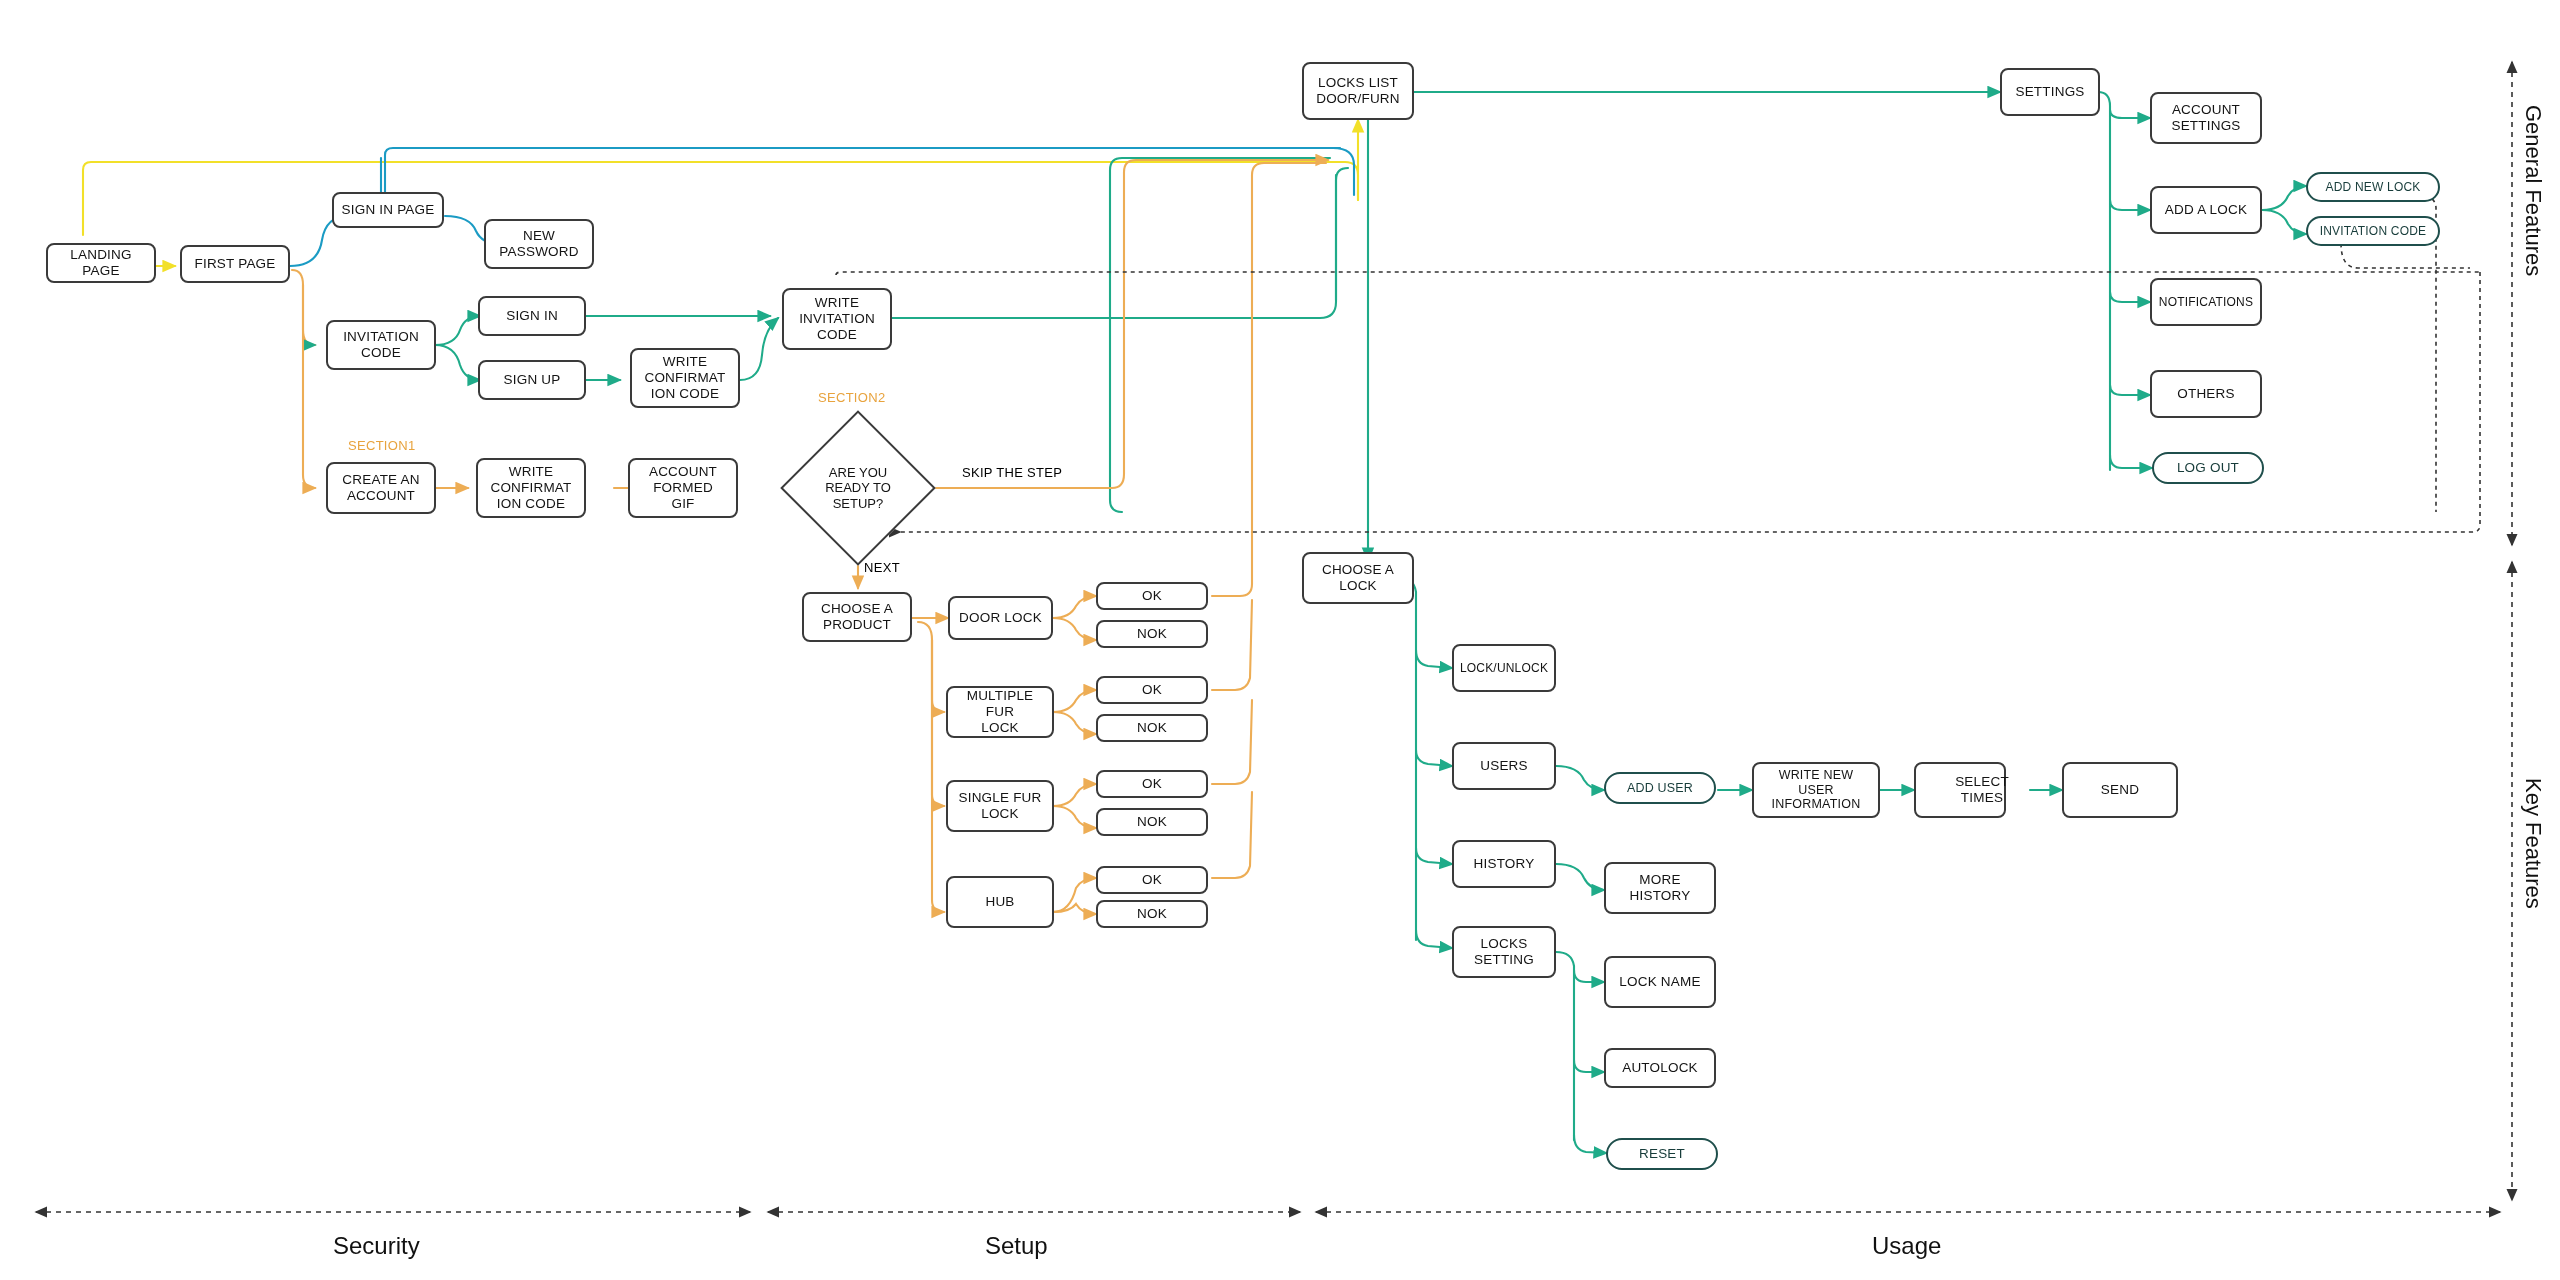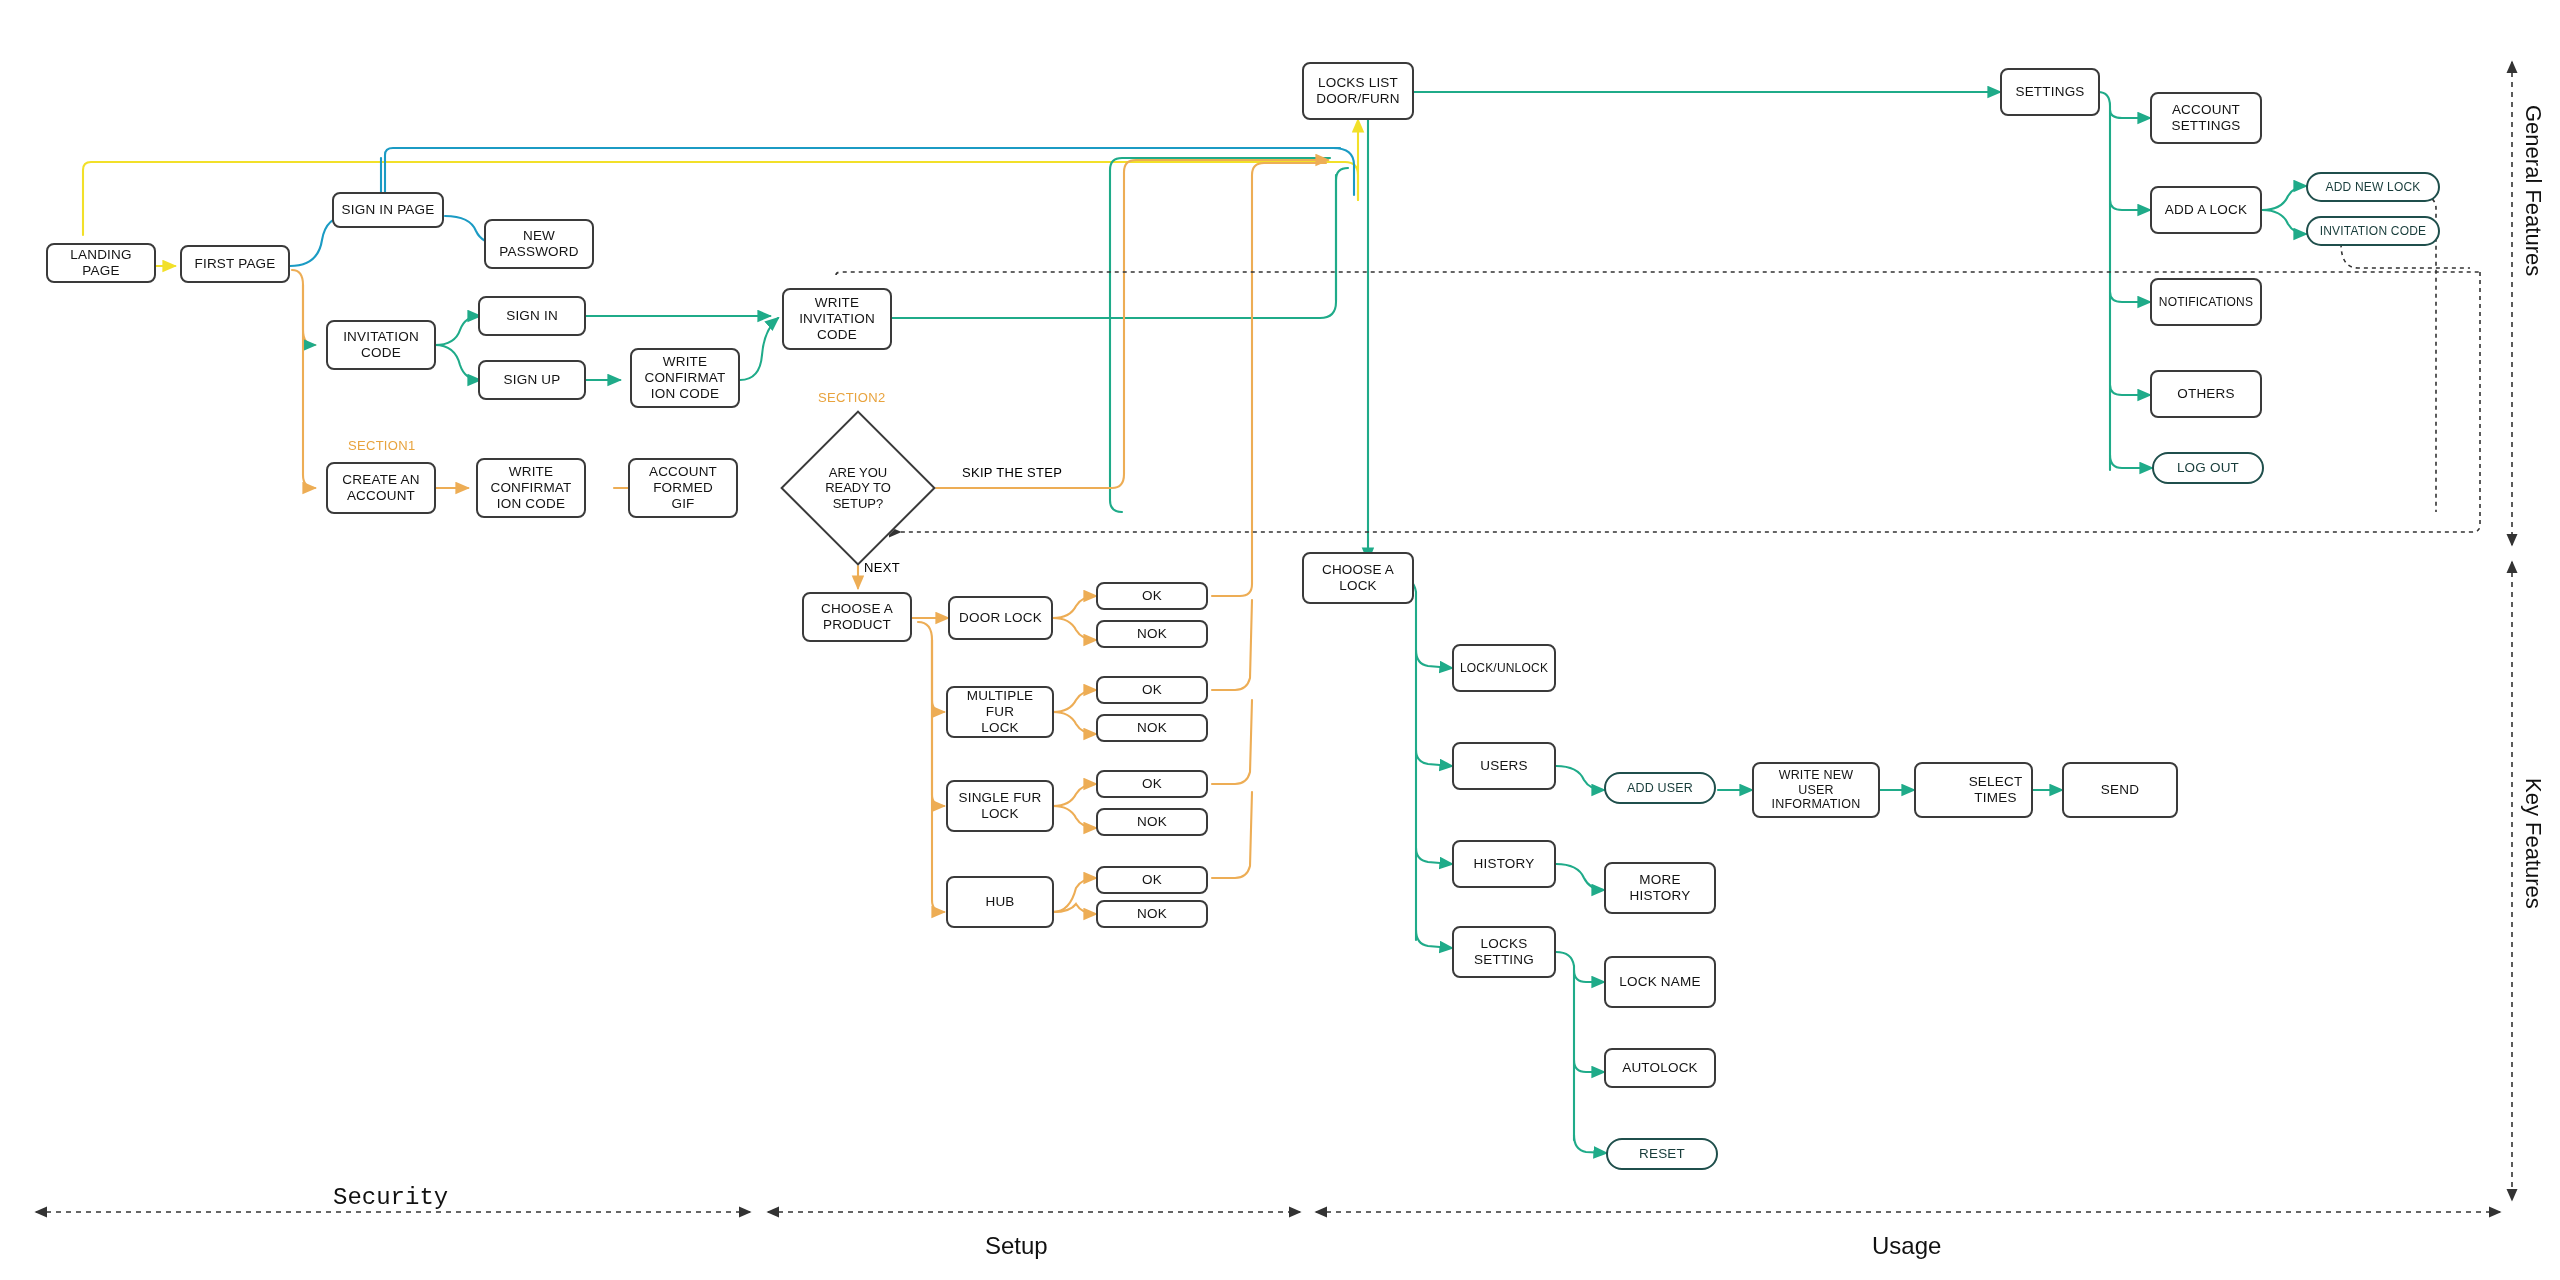--- a/index.html
+++ b/index.html
@@ -324,21 +324,21 @@
 
   <div class="node pill" style="left:1604px;top:772px;width:112px;height:32px;font-size:12.5px;">
     <span>ADD USER</span>
     </div>
 
   <div class="node" style="left:1752px;top:762px;width:128px;height:56px;white-space:pre-line;font-size:12.5px;">
     <span>WRITE NEW
 USER
 INFORMATION</span></div>
 
-  <div class="node" style="left:1914px;top:762px;width:119px;height:56px;white-space:pre-line;padding-left:48px;">
+  <div class="node" style="left:1914px;top:762px;width:92px;height:56px;white-space:pre-line;padding-left:48px;">
     <span>SELECT
 TIMES</span></div>
 
   <div class="node" style="left:2062px;top:762px;width:116px;height:56px;">
     <span>SEND</span>
     </div>
 
   <div class="node" style="left:1452px;top:840px;width:104px;height:48px;">
     <span>HISTORY</span>
     </div>
@@ -361,20 +361,20 @@
 
   <div class="node pill" style="left:1606px;top:1138px;width:112px;height:32px;">
     <span>RESET</span>
     </div>
 
   <div class="section-tag" style="left:348px;top:438px;">SECTION1</div>
   <div class="section-tag" style="left:818px;top:390px;">SECTION2</div>
   <div class="edge-label" style="left:962px;top:465px;">SKIP THE STEP</div>
   <div class="edge-label" style="left:864px;top:560px;">NEXT</div>
 
-  <div class="axis-label" style="left:333px;top:1184px;font-family:Liberation Mono, monospace;">Security</div>
+  <div class="axis-label" style="left:333px;top:1232px;">Security</div>
   <div class="axis-label" style="left:985px;top:1232px;">Setup</div>
   <div class="axis-label" style="left:1872px;top:1232px;">Usage</div>
 
   <div class="vaxis-label" style="left:2520px;top:105px;">General Features</div>
   <div class="vaxis-label" style="left:2520px;top:778px;">Key Features</div>
 
 </div>
 
 </body></html>

